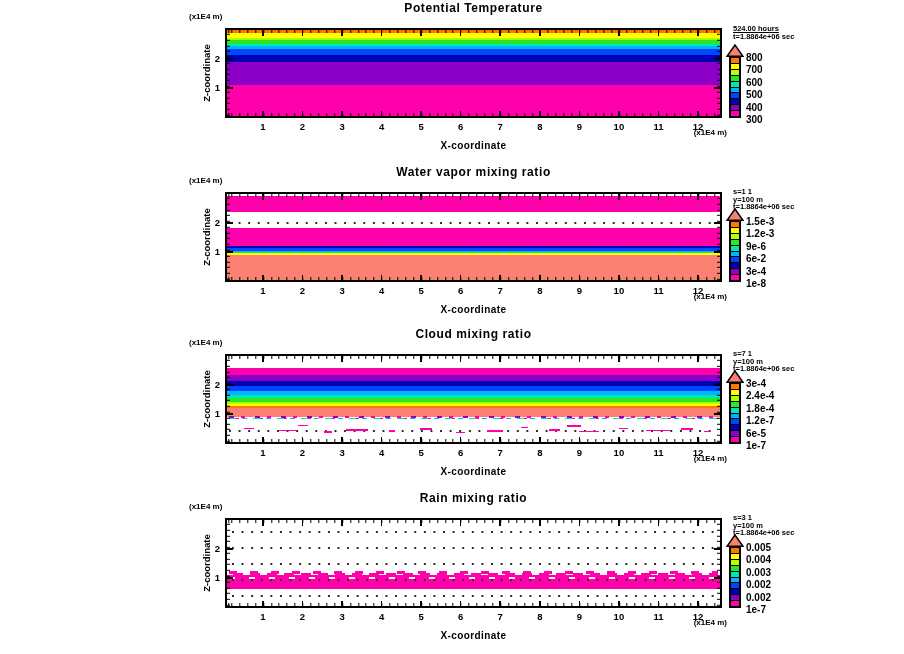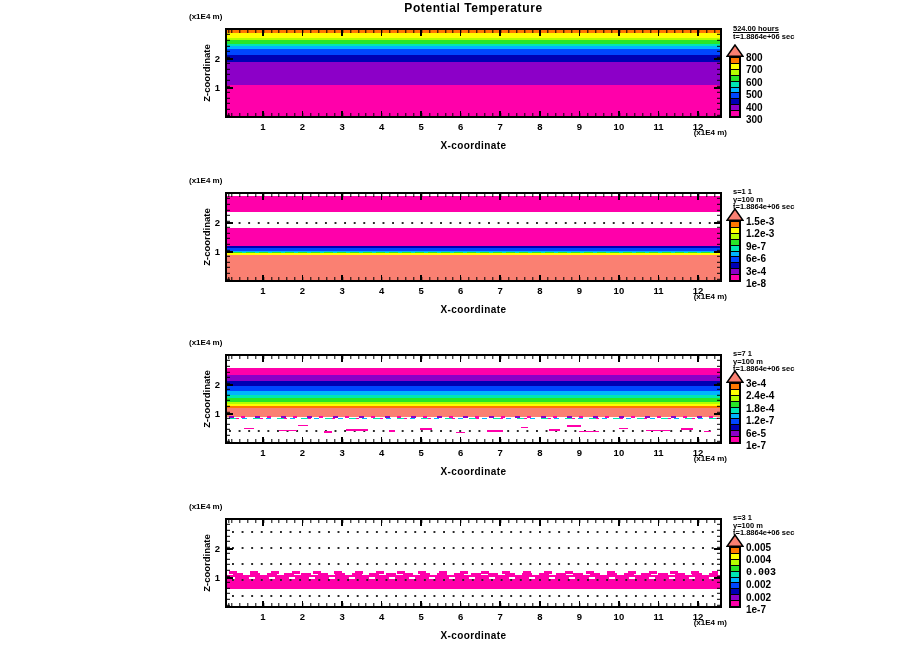--- a/index.html
+++ b/index.html
@@ -110,20 +110,21 @@
       <div class="cbb" style="background: rgb(0, 0, 180);"></div>
       <div class="cbb" style="background: rgb(140, 0, 200);"></div>
       <div class="cbb" style="background: rgb(255, 0, 170);"></div>
     </div>
     <div class="cbl" style="left: 746px; top: 52px;">800</div>
     <div class="cbl" style="left: 746px; top: 64.4px;">700</div>
     <div class="cbl" style="left: 746px; top: 76.8px;">600</div>
     <div class="cbl" style="left: 746px; top: 89.2px;">500</div>
     <div class="cbl" style="left: 746px; top: 101.6px;">400</div>
     <div class="cbl" style="left: 746px; top: 114px;">300</div>
+    <div class="panel-title" style="left: 225px; top: 165px; width: 497px;">Water vapor mixing ratio</div>
     <div class="unit" style="left: 189px; top: 176px;">(x1E4 m)</div>
     <div class="zlab" style="left: 201px; top: 280px; width: 86px;">Z-coordinate</div>
     <div class="xlab" style="left: 225px; top: 304px; width: 497px;">X-coordinate</div>
     <div class="unit" style="left: 645px; top: 292px; width: 82px; text-align: right;">(x1E4 m)</div>
     <div class="frame" style="left: 225px; top: 192px; width: 497px; height: 90px;">
       <div class="band" style="top: 2.023px; height: 16.184px; background: rgb(255, 0, 170);"></div>
       <div class="band" style="top: 33.813px; height: 17.918px; background: rgb(255, 0, 170);"></div>
       <div class="band" style="top: 51.731px; height: 2.601px; background: rgb(0, 0, 180);"></div>
       <div class="band" style="top: 54.332px; height: 2.312px; background: rgb(0, 70, 255);"></div>
       <div class="band" style="top: 56.644px; height: 1.156px; background: rgb(0, 180, 255);"></div>
@@ -192,24 +193,25 @@
       <div class="cbb" style="background: rgb(40, 230, 40);"></div>
       <div class="cbb" style="background: rgb(0, 230, 180);"></div>
       <div class="cbb" style="background: rgb(0, 180, 255);"></div>
       <div class="cbb" style="background: rgb(0, 70, 255);"></div>
       <div class="cbb" style="background: rgb(0, 0, 180);"></div>
       <div class="cbb" style="background: rgb(140, 0, 200);"></div>
       <div class="cbb" style="background: rgb(255, 0, 170);"></div>
     </div>
     <div class="cbl" style="left: 746px; top: 216px;">1.5e-3</div>
     <div class="cbl" style="left: 746px; top: 228.4px;">1.2e-3</div>
-    <div class="cbl" style="left: 746px; top: 240.8px;">9e-7</div>
-    <div class="cbl" style="left: 746px; top: 253.2px;">6e-6</div>
+    <div class="cbl" style="left: 746px; top: 240.8px;">9e-6</div>
+    <div class="cbl" style="left: 746px; top: 253.2px;">6e-2</div>
     <div class="cbl" style="left: 746px; top: 265.6px;">3e-4</div>
     <div class="cbl" style="left: 746px; top: 278px;">1e-8</div>
+    <div class="panel-title" style="left: 225px; top: 327px; width: 497px;">Cloud mixing ratio</div>
     <div class="unit" style="left: 189px; top: 338px;">(x1E4 m)</div>
     <div class="zlab" style="left: 201px; top: 442px; width: 86px;">Z-coordinate</div>
     <div class="xlab" style="left: 225px; top: 466px; width: 497px;">X-coordinate</div>
     <div class="unit" style="left: 645px; top: 454px; width: 82px; text-align: right;">(x1E4 m)</div>
     <div class="frame" style="left: 225px; top: 354px; width: 497px; height: 90px;">
       <div class="band" style="top: 12.427px; height: 6.647px; background: rgb(255, 0, 170);"></div>
       <div class="band" style="top: 19.074px; height: 6.358px; background: rgb(140, 0, 200);"></div>
       <div class="band" style="top: 25.432px; height: 4.624px; background: rgb(0, 0, 180);"></div>
       <div class="band" style="top: 30.056px; height: 4.913px; background: rgb(0, 70, 255);"></div>
       <div class="band" style="top: 34.969px; height: 4.335px; background: rgb(0, 180, 255);"></div>
@@ -303,20 +305,21 @@
       <div class="cbb" style="background: rgb(0, 0, 180);"></div>
       <div class="cbb" style="background: rgb(140, 0, 200);"></div>
       <div class="cbb" style="background: rgb(255, 0, 170);"></div>
     </div>
     <div class="cbl" style="left: 746px; top: 378px;">3e-4</div>
     <div class="cbl" style="left: 746px; top: 390.4px;">2.4e-4</div>
     <div class="cbl" style="left: 746px; top: 402.8px;">1.8e-4</div>
     <div class="cbl" style="left: 746px; top: 415.2px;">1.2e-7</div>
     <div class="cbl" style="left: 746px; top: 427.6px;">6e-5</div>
     <div class="cbl" style="left: 746px; top: 440px;">1e-7</div>
+    <div class="panel-title" style="left: 225px; top: 491px; width: 497px;">Rain mixing ratio</div>
     <div class="unit" style="left: 189px; top: 502px;">(x1E4 m)</div>
     <div class="zlab" style="left: 201px; top: 606px; width: 86px;">Z-coordinate</div>
     <div class="xlab" style="left: 225px; top: 630px; width: 497px;">X-coordinate</div>
     <div class="unit" style="left: 645px; top: 618px; width: 82px; text-align: right;">(x1E4 m)</div>
     <div class="frame" style="left: 225px; top: 518px; width: 497px; height: 90px;">
       <div class="band" style="top: 54.91px; height: 13.872px; background: rgb(255, 0, 170);"></div>
       <div class="feat" style="inset: 7px 2px 5px; background-image: radial-gradient(circle at 1.1px 1.1px, rgb(42, 42, 42) 0.9px, transparent 1.2px); background-size: 9.6px 16px; background-position: 3px 4px;"></div>
       <div class="feat" style="left: 2px; right: 2px; top: 51.2975px; height: 3px; background-image: repeating-linear-gradient(90deg, rgb(255, 0, 170) 0px, rgb(255, 0, 170) 8px, transparent 8px, transparent 21px);"></div>
       <div class="feat" style="left: 2px; right: 2px; top: 53.465px; height: 3px; background-image: repeating-linear-gradient(90deg, transparent 0px, transparent 4px, rgb(255, 0, 170) 4px, rgb(255, 0, 170) 14px, transparent 14px, transparent 17px);"></div>
       <div class="feat" style="left: 2px; right: 2px; top: 57.222px; height: 1.5px; background-image: repeating-linear-gradient(90deg, rgb(255, 255, 255) 0px, rgb(255, 255, 255) 6px, transparent 6px, transparent 20px);"></div>
@@ -380,17 +383,17 @@
       <div class="cbb" style="background: rgb(40, 230, 40);"></div>
       <div class="cbb" style="background: rgb(0, 230, 180);"></div>
       <div class="cbb" style="background: rgb(0, 180, 255);"></div>
       <div class="cbb" style="background: rgb(0, 70, 255);"></div>
       <div class="cbb" style="background: rgb(0, 0, 180);"></div>
       <div class="cbb" style="background: rgb(140, 0, 200);"></div>
       <div class="cbb" style="background: rgb(255, 0, 170);"></div>
     </div>
     <div class="cbl" style="left: 746px; top: 542px;">0.005</div>
     <div class="cbl" style="left: 746px; top: 554.4px;">0.004</div>
-    <div class="cbl" style="left: 746px; top: 566.8px; font-family: Liberation Mono, monospace;">0.003</div>
+    <div class="cbl" style="left: 746px; top: 566.8px;">0.003</div>
     <div class="cbl" style="left: 746px; top: 579.2px;">0.002</div>
     <div class="cbl" style="left: 746px; top: 591.6px;">0.002</div>
     <div class="cbl" style="left: 746px; top: 604px;">1e-7</div>
   </div>
 
 </body></html>

